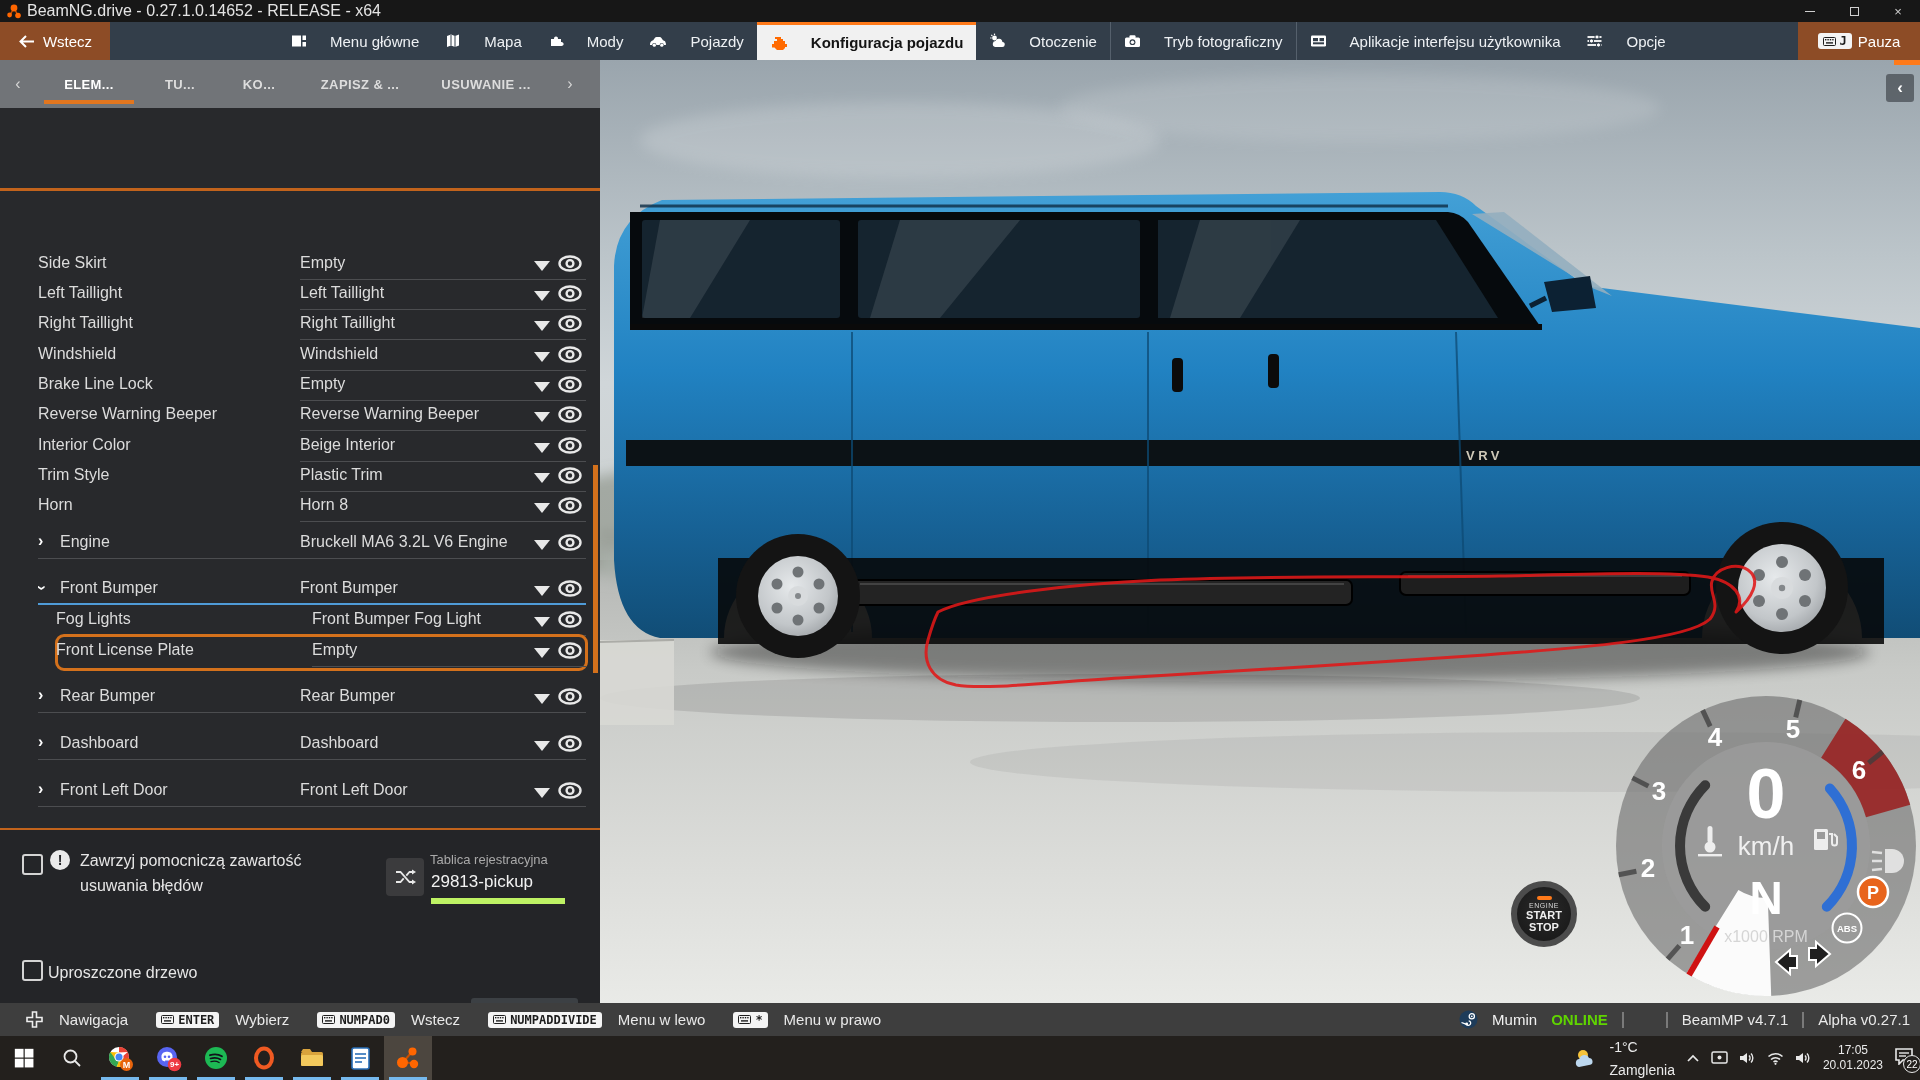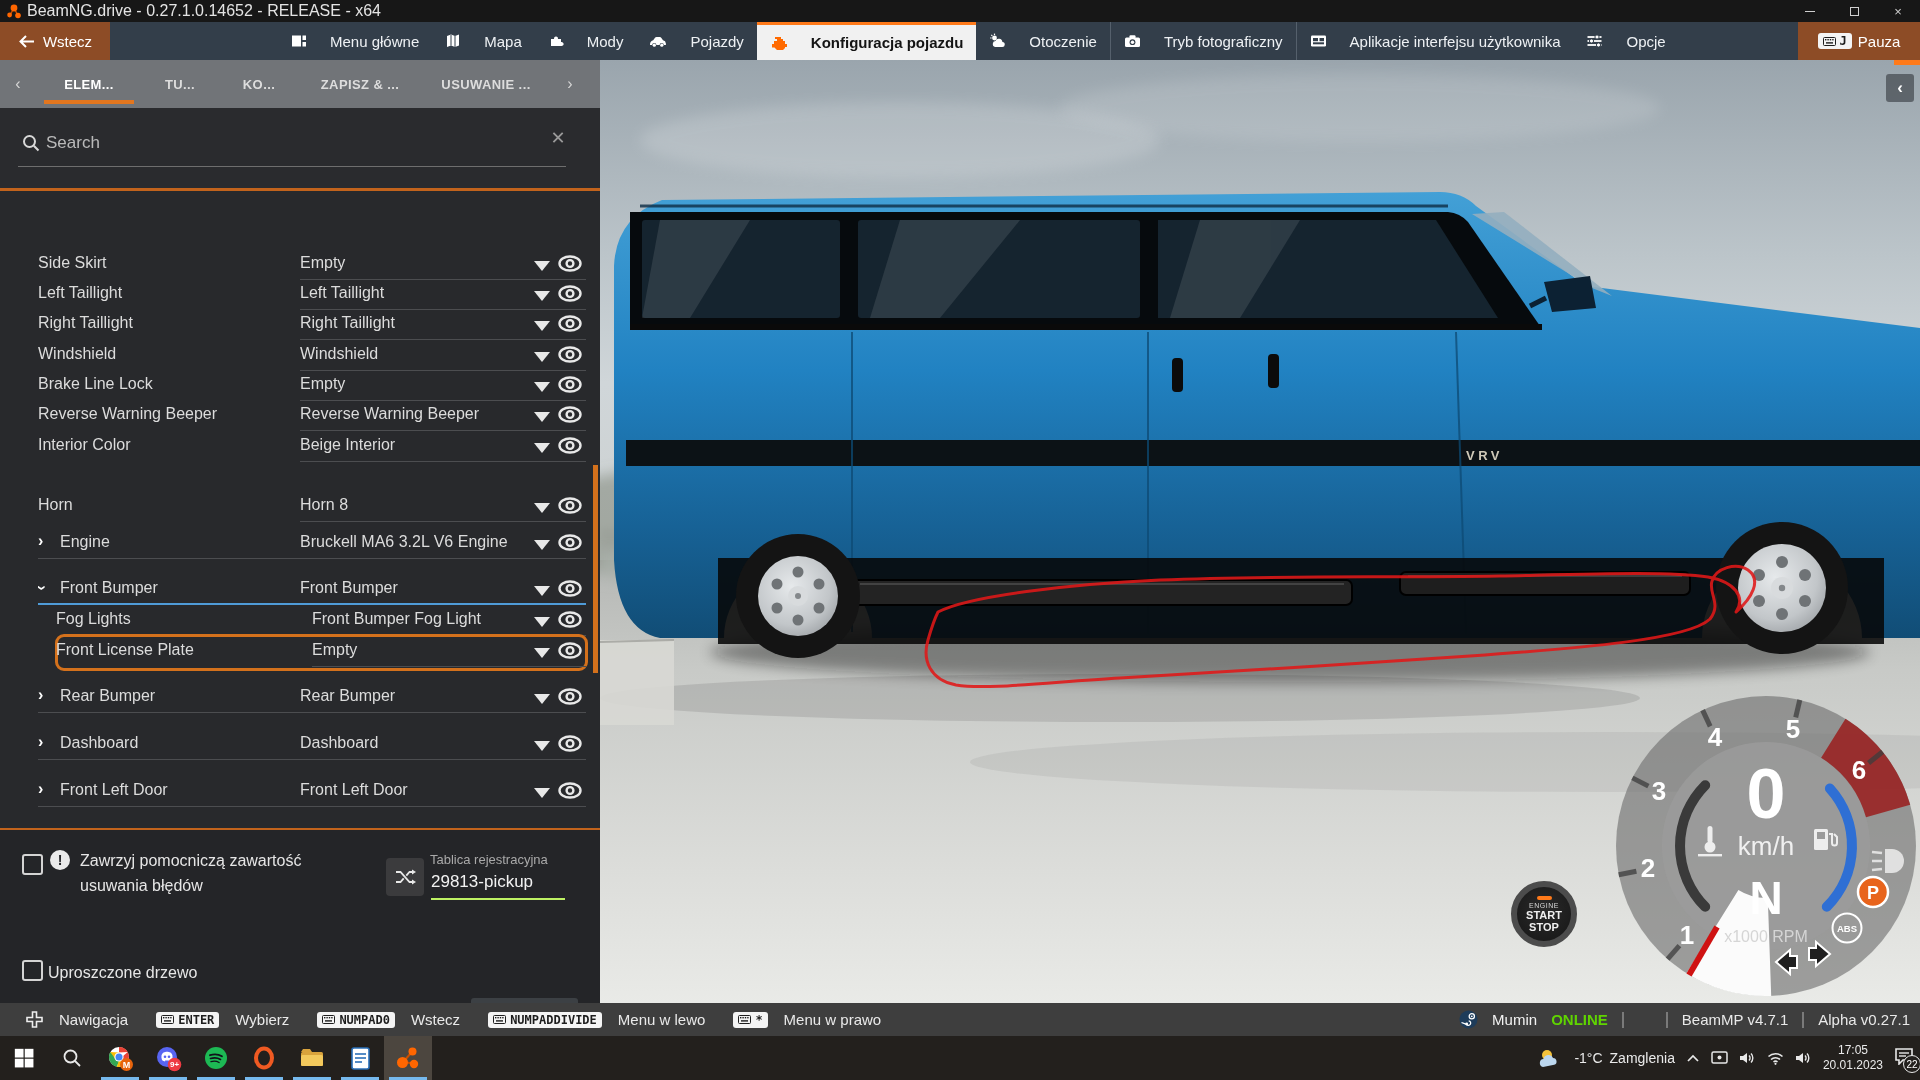--- a/index.html
+++ b/index.html
@@ -62,21 +62,21 @@
   .hlbox { position:absolute; left:55px; top:443px; width:533px; height:37px; border:3px solid #d4711c; border-radius:9px; }
 
   
   .pfooter { position:absolute; left:0; top:770px; width:600px; height:173px; background:#242528; }
   .cbox { position:absolute; width:21px; height:21px; border:2px solid #d4d4d4; border-radius:3px; background:transparent; }
   .bangball { position:absolute; left:50px; top:20px; width:20px; height:20px; border-radius:50%; background:#eaeaea; color:#242528; font-weight:bold; font-size:14px; display:flex; align-items:center; justify-content:center; }
   .cb1text { position:absolute; left:80px; top:18px; width:280px; color:#e6e6e6; font-size:16px; line-height:25px; }
   .cb2text { position:absolute; left:48px; top:134px; color:#e6e6e6; font-size:16px; }
   .shufflebtn { position:absolute; left:386px; top:28px; width:38px; height:38px; background:#3b3b3d; border-radius:4px; display:flex; align-items:center; justify-content:center; }
   .platelabel { position:absolute; left:430px; top:22px; font-size:13px; color:#a9a9a9; }
-  .plateinput { position:absolute; left:431px; top:42px; width:134px; background:transparent; border:none; border-bottom:2px solid #bef264; outline:none; color:#f2f2f2; font-size:17px; padding-bottom:6px; font-family:"Liberation Sans", sans-serif; }
+  .plateinput { position:absolute; left:431px; top:42px; width:134px; background:transparent; border:none; border-bottom:6px solid #bef264; outline:none; color:#f2f2f2; font-size:17px; padding-bottom:6px; font-family:"Liberation Sans", sans-serif; }
   .applybtn { position:absolute; left:471px; top:168px; width:107px; height:36px; background:#3c4044; border-radius:3px; color:#8f969c; font-size:14px; font-weight:bold; display:flex; align-items:center; justify-content:center; gap:7px; letter-spacing:.4px; }
   .scrollthumb { position:absolute; left:593px; top:405px; width:5px; height:208px; background:#d4711c; }
 
   
   .viewport { position:absolute; left:600px; top:60px; width:1320px; height:943px; overflow:hidden; }
   .collapsechev { position:absolute; left:1286px; top:14px; width:28px; height:28px; background:rgba(40,44,50,.55); border-radius:3px; color:#fff; font-size:17px; font-weight:bold; display:flex; align-items:center; justify-content:center; }
   .cornerorange { position:absolute; left:1294px; top:0; width:26px; height:5px; background:#ff7a1a; }
 
   .enginebtn { position:absolute; left:911px; top:821px; width:66px; height:66px; border-radius:50%; background:radial-gradient(circle at 50% 42%, #2a2a2a 0%, #1c1c1c 70%); border:6px solid #4c4c4c; display:flex; flex-direction:column; align-items:center; justify-content:center; }
   .enginebtn .dash { width:15px; height:4px; background:#ff7a1a; border-radius:2px; margin-bottom:2px; }
@@ -93,21 +93,21 @@
   .honline { font-size:15px; font-weight:bold; }
   .hsep { width:2px; height:16px; background:#7a7a7a; }
   .hver { color:#e9e9e9; font-size:15px; }
 
   
   .taskbar { position:absolute; left:0; top:1036px; width:1920px; height:44px; background:#23201d; display:flex; align-items:center; }
   .tbslot { width:48px; height:44px; display:flex; align-items:center; justify-content:center; position:relative; }
   .tbslot.active { background:#4c463f; }
   .tbslot .runline { position:absolute; left:5px; right:5px; bottom:0; height:3px; background:#76b9ed; }
   .tray { position:absolute; right:6px; top:0; height:44px; display:flex; align-items:center; gap:11px; }
-  .weathertxt { color:#eaeaea; font-size:14px; display:flex; gap:7px; }
+  .weathertxt { color:#eaeaea; font-size:14px; display:flex; gap:7px;flex-direction:column; }
   .clock { color:#eaeaea; font-size:12px; text-align:center; line-height:15px; }
   .notif { position:relative; }
   .notifbadge { position:absolute; right:-7px; bottom:-4px; width:18px; height:18px; border-radius:50%; background:#23201d; border:1.5px solid #e8e8e8; color:#fff; font-size:10px; display:flex; align-items:center; justify-content:center; }
 </style>
 </head>
 <body>
 
 <div id="stage">
 
   <div class="titlebar">
@@ -442,29 +442,20 @@
     <div class="tabstrip">
       <div class="tabchev">‹</div>
       <div class="tab t0 active">ELEM...</div>
       <div class="tab t1">TU...</div>
       <div class="tab t2">KO...</div>
       <div class="tab t3">ZAPISZ &amp; ...</div>
       <div class="tab t4">USUWANIE ...</div>
       <div class="tabchev">›</div>
     </div>
 
-    <div class="searchwrap">
-      <svg class="search-ic" width="18" height="18" viewBox="0 0 18 18">
-          <circle cx="7.5" cy="7.5" r="5.5" fill="none" stroke="#d8d8d8" stroke-width="2"></circle>
-          <line x1="11.8" y1="11.8" x2="16.5" y2="16.5" stroke="#d8d8d8" stroke-width="2"></line>
-        </svg>
-      <input class="search-input" placeholder="Search" style="">
-      <div class="search-under"></div>
-      <div class="search-clear">✕</div>
-    </div>
 
     <div class="orangediv" style="top:128px"></div>
 
     <div class="rowarea">
 
       <div class="row" style="top:59px">
         <span class="rlabel">Side Skirt</span>
           <span class="rvalue">Empty</span>
           <span class="runder"></span>
         <span class="caret"></span>
@@ -519,20 +510,30 @@
           <span class="runder"></span>
         <span class="caret"></span>
         <span class="eyeic"><svg width="24" height="17" viewBox="0 0 24 17">
               <ellipse cx="12" cy="8.5" rx="10.5" ry="7" fill="none" stroke="#e8e8e8" stroke-width="2.4"></ellipse>
               <circle cx="12" cy="8.5" r="3.4" fill="none" stroke="#e8e8e8" stroke-width="2.4"></circle>
             </svg></span>
       </div>
       <div class="row" style="top:241px">
         <span class="rlabel">Interior Color</span>
           <span class="rvalue">Beige Interior</span>
+          <span class="runder"></span>
+        <span class="caret"></span>
+        <span class="eyeic"><svg width="24" height="17" viewBox="0 0 24 17">
+              <ellipse cx="12" cy="8.5" rx="10.5" ry="7" fill="none" stroke="#e8e8e8" stroke-width="2.4"></ellipse>
+              <circle cx="12" cy="8.5" r="3.4" fill="none" stroke="#e8e8e8" stroke-width="2.4"></circle>
+            </svg></span>
+      </div>
+      <div class="row" style="top:271px">
+        <span class="rlabel">Trim Style</span>
+          <span class="rvalue">Plastic Trim</span>
           <span class="runder"></span>
         <span class="caret"></span>
         <span class="eyeic"><svg width="24" height="17" viewBox="0 0 24 17">
               <ellipse cx="12" cy="8.5" rx="10.5" ry="7" fill="none" stroke="#e8e8e8" stroke-width="2.4"></ellipse>
               <circle cx="12" cy="8.5" r="3.4" fill="none" stroke="#e8e8e8" stroke-width="2.4"></circle>
             </svg></span>
       </div>
       <div class="row" style="top:301px">
         <span class="rlabel">Horn</span>
           <span class="rvalue">Horn 8</span>

